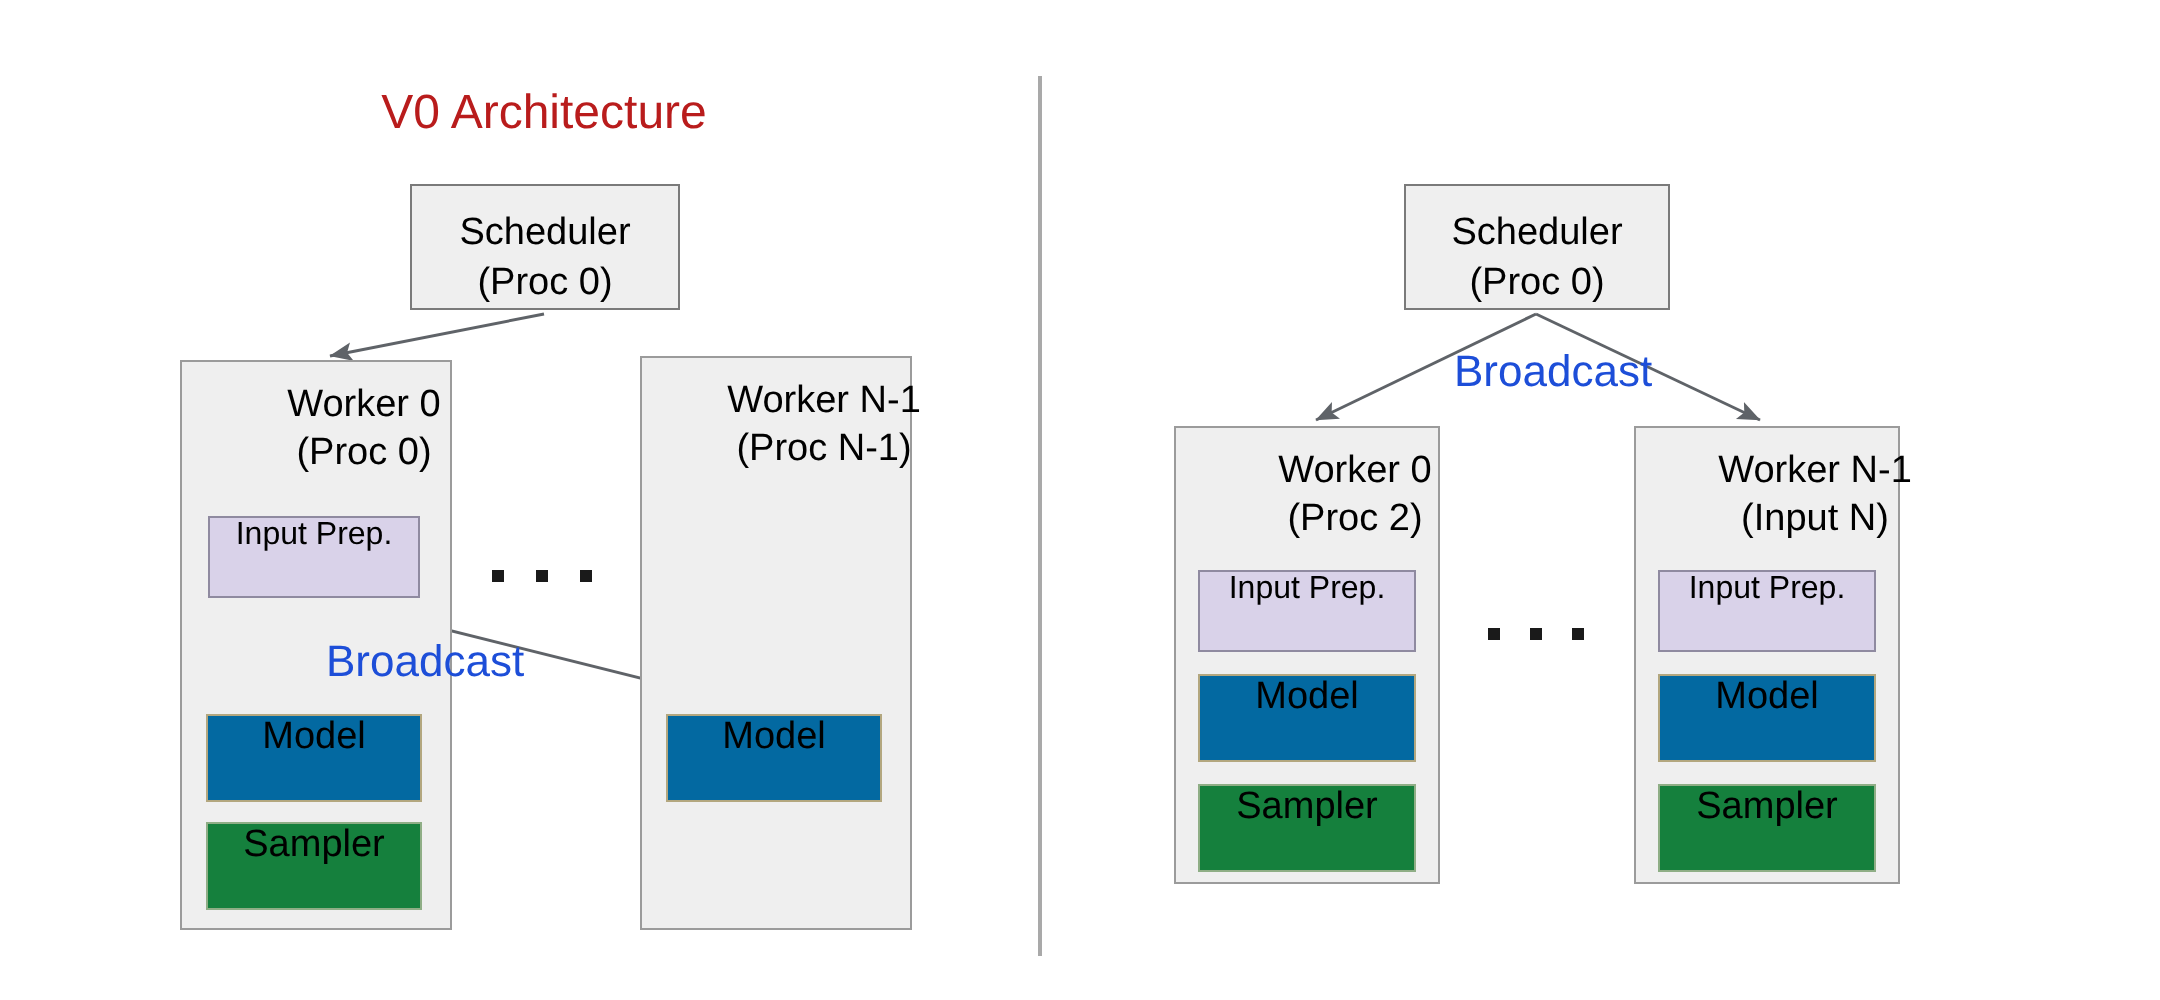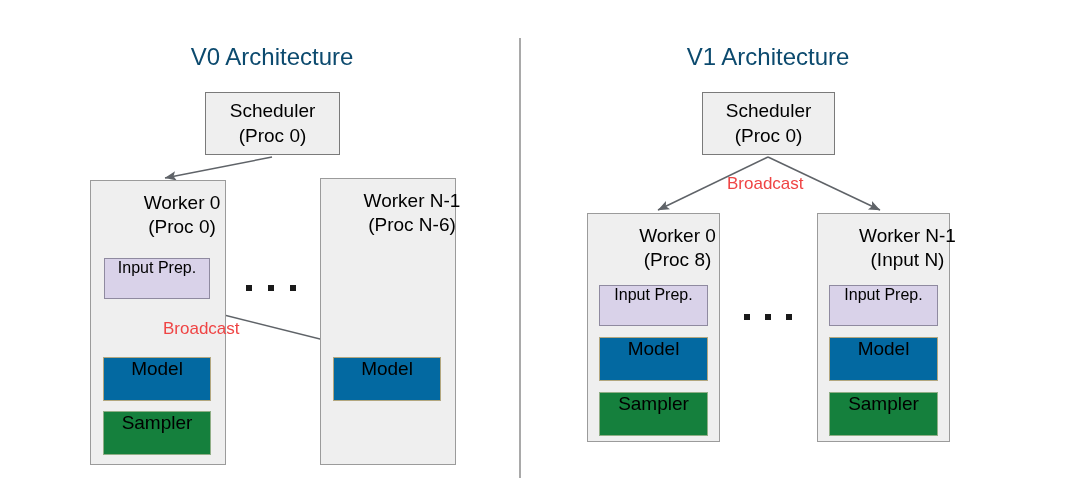--- a/index.html
+++ b/index.html
@@ -15,31 +15,31 @@
     background: #ffffff;
     font-family: "Liberation Sans", "DejaVu Sans", sans-serif;
     color: #000000;
     overflow: hidden;
   }
   .panel-title {
     position: absolute;
     text-align: center;
     font-size: 24px;
     line-height: 1;
-    color: #0c4a6e;
+    color: #b91c1c;
     white-space: nowrap;
   }
   
   .node {
     position: absolute;
     box-sizing: border-box;
     display: flex;
     flex-direction: column;
     align-items: center;
-    justify-content: center;
+    justify-content: flex-end;
     text-align: center;
     white-space: nowrap;
   }
   .scheduler {
     background: #efefef;
     border: 1.6px solid #7a7a7a;
     font-size: 19px;
     line-height: 1.28;
   }
   .worker {
@@ -71,24 +71,24 @@
   .comp-model {
     background: #0369a1;
     border: 1.4px solid #b3a77f;
   }
   .comp-sampler {
     background: #15803d;
     border: 1.4px solid #8fae86;
   }
   .edge-label {
     position: absolute;
-    font-size: 17px;
+    font-size: 22px;
     line-height: 1;
     white-space: nowrap;
-    color: #ef4444;
+    color: #1d4ed8;
   }
   .divider {
     position: absolute;
     background: #a9a9a9;
   }
   .ellipsis {
     position: absolute;
     display: flex;
     align-items: center;
   }
@@ -160,40 +160,39 @@
 
   <div class="ellipsis" style="left:246px; top:285px; gap:16px;">
     <i></i>
     <i></i>
     <i></i>
   </div>
 
   <div class="node worker" style="left:320px; top:178px; width:136px; height:287px;">
     <div class="worker-title">
       <span>Worker N-1</span><br>
-      <span>(Proc N-6)</span>
+      <span>(Proc N-1)</span>
     </div>
   </div>
   <div class="comp comp-model" style="left:333px; top:357px; width:108px; height:44px; font-size:19px;">
     <span>Model</span>
   </div>
 
-  <div class="panel-title" style="left:638px; top:45px; width:260px;">V1 Architecture</div>
 
   <div class="node scheduler" style="left:702px; top:92px; width:133px; height:63px;">
     <span>Scheduler</span>
     <span>(Proc 0)</span>
   </div>
 
   <div class="edge-label" style="left:727px; top:175px;">Broadcast</div>
 
   <div class="node worker" style="left:587px; top:213px; width:133px; height:229px;">
     <div class="worker-title">
       <span>Worker 0</span><br>
-      <span>(Proc 8)</span>
+      <span>(Proc 2)</span>
     </div>
   </div>
   <div class="comp comp-input" style="left:599px; top:285px; width:109px; height:41px; font-size:16px;">
     <span>Input Prep.</span>
   </div>
   <div class="comp comp-model" style="left:599px; top:337px; width:109px; height:44px; font-size:19px;">
     <span>Model</span>
   </div>
   <div class="comp comp-sampler" style="left:599px; top:392px; width:109px; height:44px; font-size:19px;">
     <span>Sampler</span>

